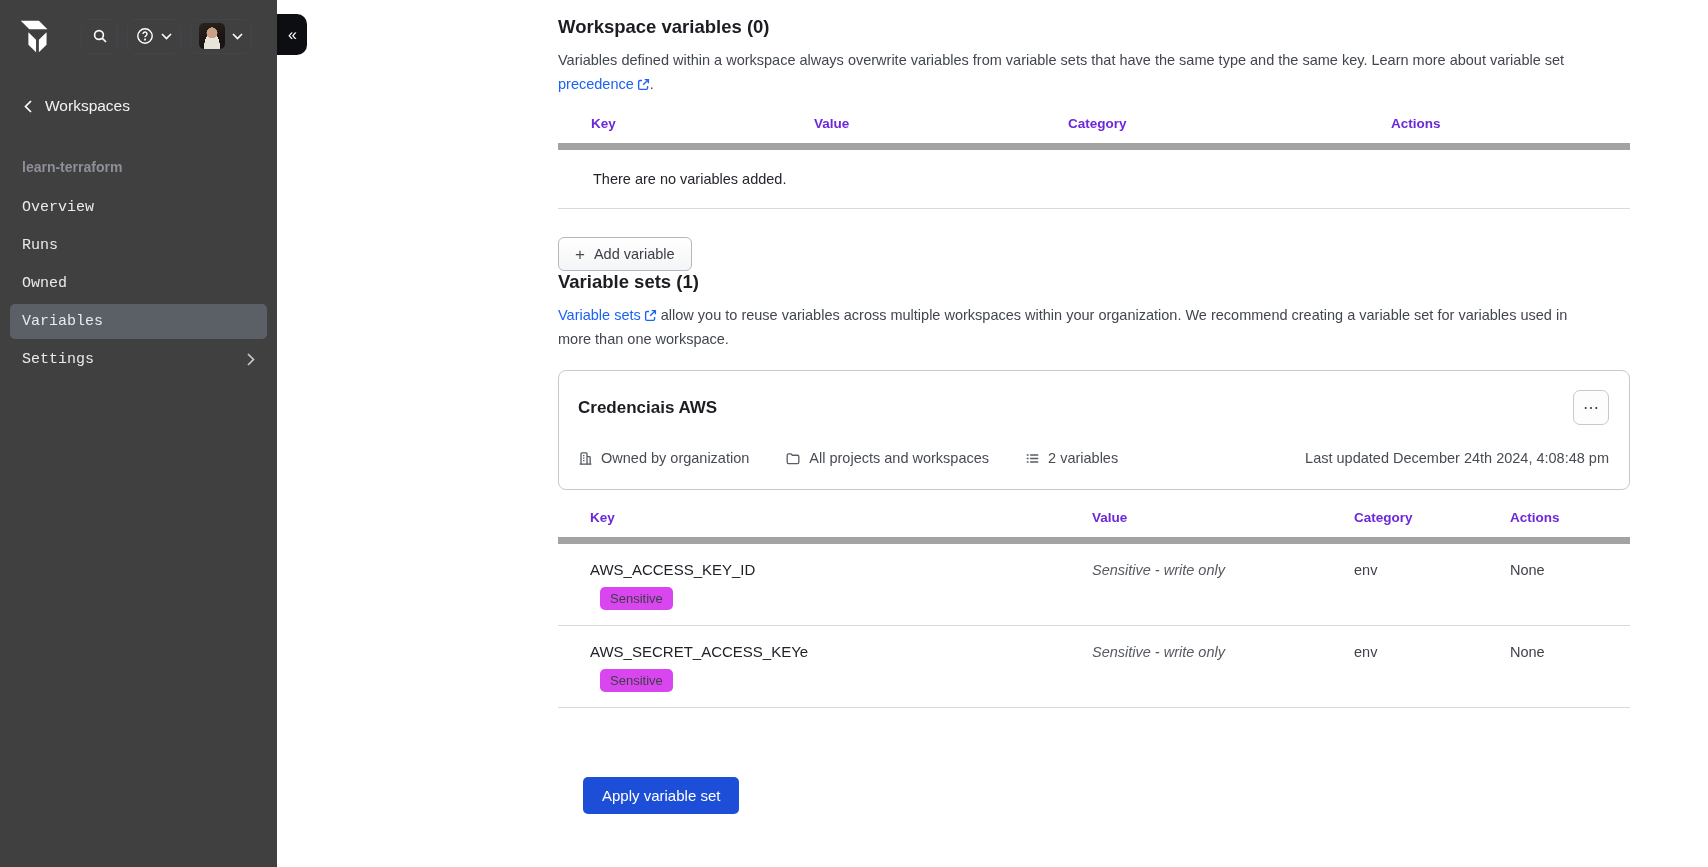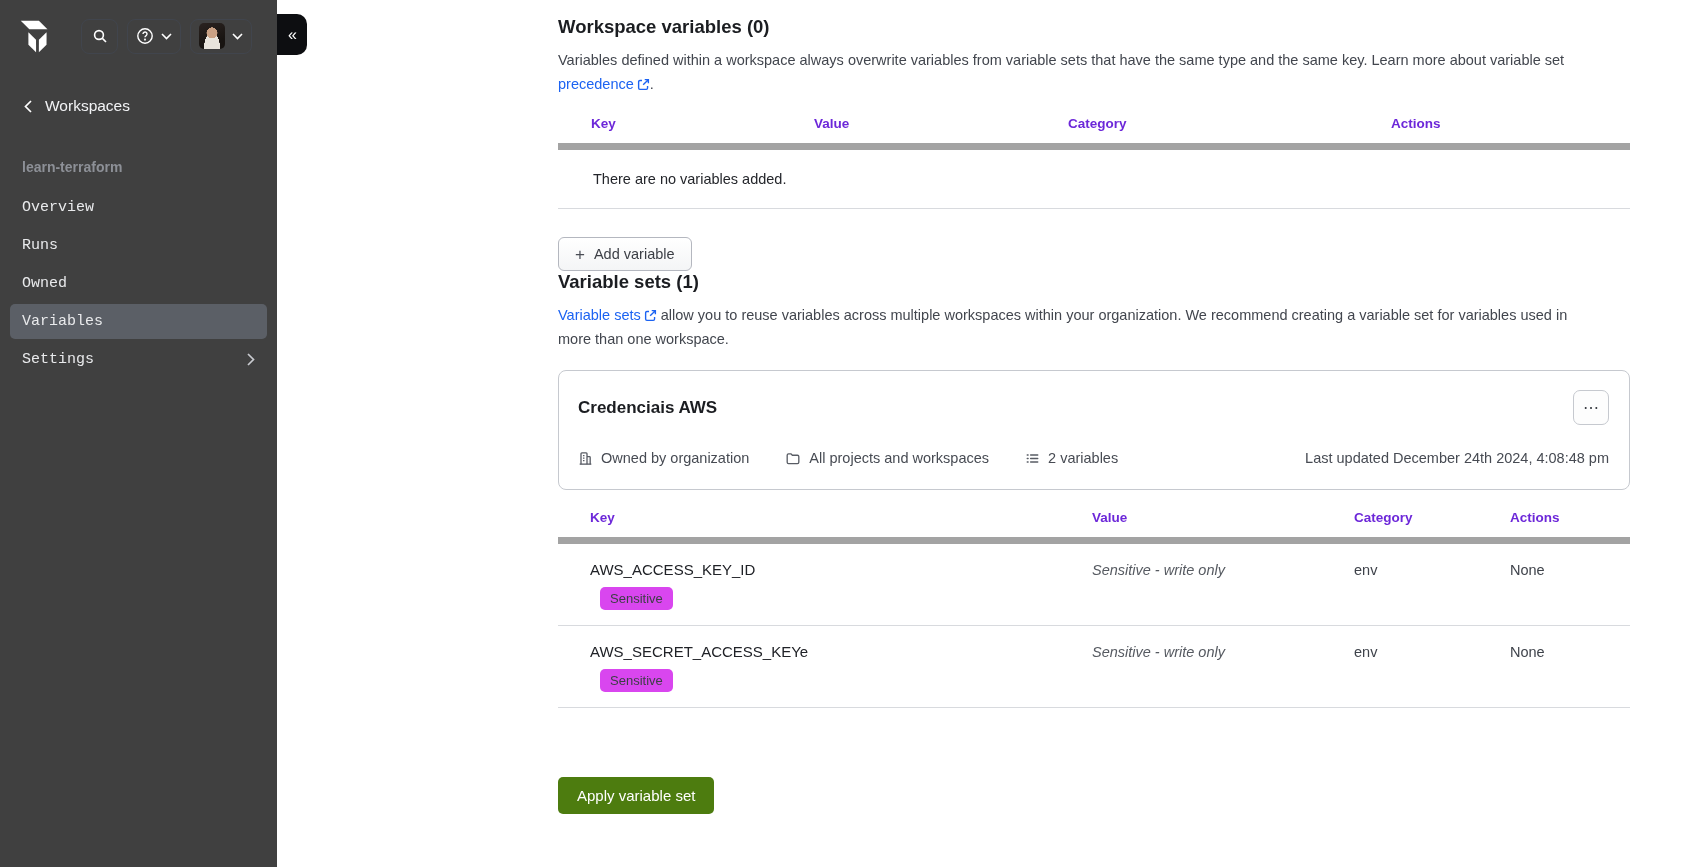--- a/index.html
+++ b/index.html
@@ -92,21 +92,21 @@
 
   .vrow { display:grid; border-bottom:1px solid #d8dade; padding:17px 0 15px; }
   .vkey { font-size:15px; color:#202227; }
   .badge { display:inline-block; margin:9px 0 0 10px; background:#d946ef;
     border-radius:5px; padding:4px 10px; font-size:13px; color:#3c3f45; }
   .vval { font-style:italic; font-size:14.5px; color:#565a61; padding-top:1px; }
   .vcat, .vact { font-size:14.5px; color:#3f434b; padding-top:1px; }
 
   .btn-apply {
     margin-top:69px; height:37px; padding:0 19px; border:0; border-radius:5px;
-    background:#4d7c0f; color:#fff; font-size:15px; font-family:inherit; cursor:pointer;
+    background:#1d4ed8; color:#fff; font-size:15px; font-family:inherit; cursor:pointer;margin-left:25px;
   }
 </style>
 </head>
 <body>
 
 <div class="sidebar">
   <div class="topbar">
     <span class="logo">
       <svg viewBox="0 0 44 42" fill="#ffffff">
         <polygon points="5,5 24,5 33,14 14,14"></polygon>

